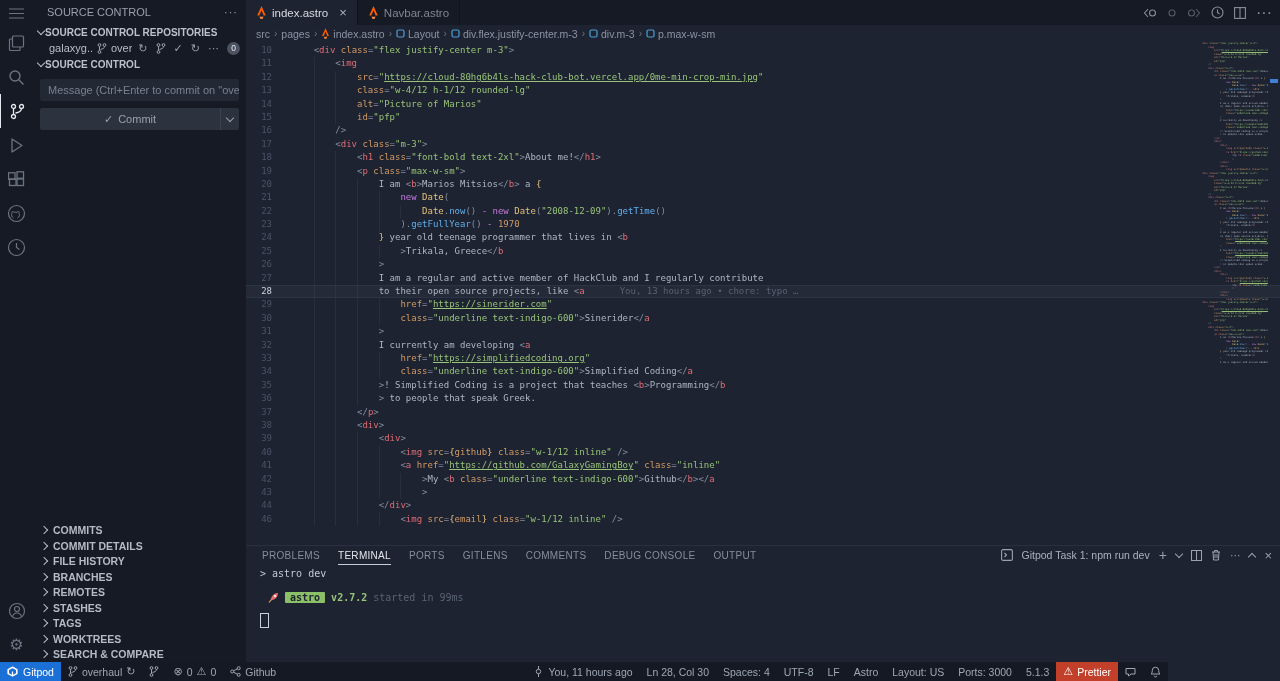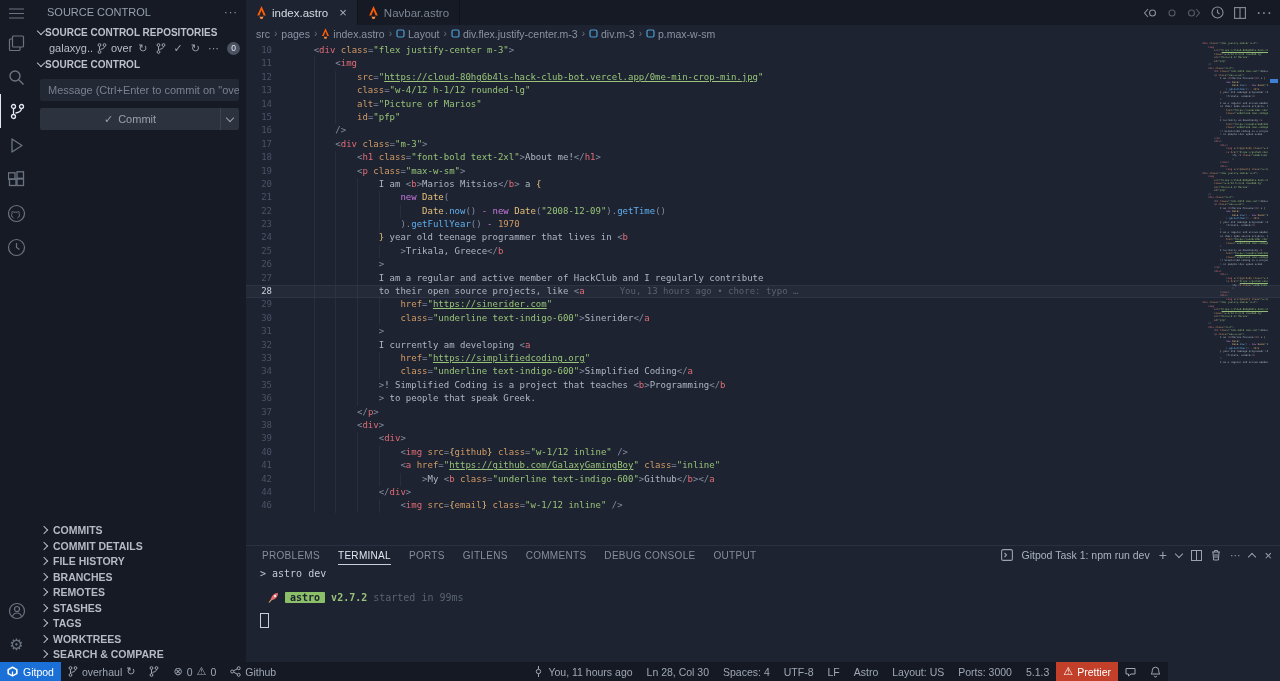--- a/index.html
+++ b/index.html
@@ -363,20 +363,21 @@
           <div class="cl"><span class="ln">33</span><i class="gd" style="left: 67.68px;"></i><i class="gd" style="left: 89.36px;"></i><i class="gd" style="left: 111.04px;"></i><i class="gd" style="left: 132.72px;"></i><span>                    <span class="tk-a">href</span><span class="tk-p">=</span><span class="tk-s">"</span><span class="tk-sl">https://simplifiedcoding.org</span><span class="tk-s">"</span></span></div>
           <div class="cl"><span class="ln">34</span><i class="gd" style="left: 67.68px;"></i><i class="gd" style="left: 89.36px;"></i><i class="gd" style="left: 111.04px;"></i><i class="gd" style="left: 132.72px;"></i><span>                    <span class="tk-a">class</span><span class="tk-p">=</span><span class="tk-s">"underline text-indigo-600"</span><span class="tk-p">&gt;</span><span class="tk-x">Simplified Coding</span><span class="tk-p">&lt;/</span><span class="tk-t">a</span></span></div>
           <div class="cl"><span class="ln">35</span><i class="gd" style="left: 67.68px;"></i><i class="gd" style="left: 89.36px;"></i><i class="gd" style="left: 111.04px;"></i><span>                <span class="tk-p">&gt;</span><span class="tk-x">! Simplified Coding is a project that teaches </span><span class="tk-p">&lt;</span><span class="tk-t">b</span><span class="tk-p">&gt;</span><span class="tk-x">Programming</span><span class="tk-p">&lt;/</span><span class="tk-t">b</span></span></div>
           <div class="cl"><span class="ln">36</span><i class="gd" style="left: 67.68px;"></i><i class="gd" style="left: 89.36px;"></i><i class="gd" style="left: 111.04px;"></i><span>                <span class="tk-p">&gt;</span><span class="tk-x"> to people that speak Greek.</span></span></div>
           <div class="cl"><span class="ln">37</span><i class="gd" style="left: 67.68px;"></i><i class="gd" style="left: 89.36px;"></i><span>            <span class="tk-p">&lt;/</span><span class="tk-t">p</span><span class="tk-p">&gt;</span></span></div>
           <div class="cl"><span class="ln">38</span><i class="gd" style="left: 67.68px;"></i><i class="gd" style="left: 89.36px;"></i><span>            <span class="tk-p">&lt;</span><span class="tk-t">div</span><span class="tk-p">&gt;</span></span></div>
           <div class="cl"><span class="ln">39</span><i class="gd" style="left: 67.68px;"></i><i class="gd" style="left: 89.36px;"></i><i class="gd" style="left: 111.04px;"></i><span>                <span class="tk-p">&lt;</span><span class="tk-t">div</span><span class="tk-p">&gt;</span></span></div>
           <div class="cl"><span class="ln">40</span><i class="gd" style="left: 67.68px;"></i><i class="gd" style="left: 89.36px;"></i><i class="gd" style="left: 111.04px;"></i><i class="gd" style="left: 132.72px;"></i><span>                    <span class="tk-p">&lt;</span><span class="tk-t">img</span><span class="tk-x"> </span><span class="tk-a">src</span><span class="tk-p">=</span><span class="tk-br">{</span><span class="tk-e">github</span><span class="tk-br">}</span><span class="tk-x"> </span><span class="tk-a">class</span><span class="tk-p">=</span><span class="tk-s">"w-1/12 inline"</span><span class="tk-x"> </span><span class="tk-p">/&gt;</span></span></div>
           <div class="cl"><span class="ln">41</span><i class="gd" style="left: 67.68px;"></i><i class="gd" style="left: 89.36px;"></i><i class="gd" style="left: 111.04px;"></i><i class="gd" style="left: 132.72px;"></i><span>                    <span class="tk-p">&lt;</span><span class="tk-t">a</span><span class="tk-x"> </span><span class="tk-a">href</span><span class="tk-p">=</span><span class="tk-s">"</span><span class="tk-sl">https://github.com/GalaxyGamingBoy</span><span class="tk-s">"</span><span class="tk-x"> </span><span class="tk-a">class</span><span class="tk-p">=</span><span class="tk-s">"inline"</span></span></div>
           <div class="cl"><span class="ln">42</span><i class="gd" style="left: 67.68px;"></i><i class="gd" style="left: 89.36px;"></i><i class="gd" style="left: 111.04px;"></i><i class="gd" style="left: 132.72px;"></i><i class="gd" style="left: 154.4px;"></i><span>                        <span class="tk-p">&gt;</span><span class="tk-x">My </span><span class="tk-p">&lt;</span><span class="tk-t">b</span><span class="tk-x"> </span><span class="tk-a">class</span><span class="tk-p">=</span><span class="tk-s">"underline text-indigo-600"</span><span class="tk-p">&gt;</span><span class="tk-x">Github</span><span class="tk-p">&lt;/</span><span class="tk-t">b</span><span class="tk-p">&gt;&lt;/</span><span class="tk-t">a</span></span></div>
+          <div class="cl"><span class="ln">43</span><i class="gd" style="left: 67.68px;"></i><i class="gd" style="left: 89.36px;"></i><i class="gd" style="left: 111.04px;"></i><i class="gd" style="left: 132.72px;"></i><i class="gd" style="left: 154.4px;"></i><span>                        <span class="tk-p">&gt;</span></span></div>
           <div class="cl"><span class="ln">44</span><i class="gd" style="left: 67.68px;"></i><i class="gd" style="left: 89.36px;"></i><i class="gd" style="left: 111.04px;"></i><span>                <span class="tk-p">&lt;/</span><span class="tk-t">div</span><span class="tk-p">&gt;</span></span></div>
           <div class="cl"><span class="ln">46</span><i class="gd" style="left: 67.68px;"></i><i class="gd" style="left: 89.36px;"></i><i class="gd" style="left: 111.04px;"></i><i class="gd" style="left: 132.72px;"></i><span>                    <span class="tk-p">&lt;</span><span class="tk-t">img</span><span class="tk-x"> </span><span class="tk-a">src</span><span class="tk-p">=</span><span class="tk-br">{</span><span class="tk-e">email</span><span class="tk-br">}</span><span class="tk-x"> </span><span class="tk-a">class</span><span class="tk-p">=</span><span class="tk-s">"w-1/12 inline"</span><span class="tk-x"> </span><span class="tk-p">/&gt;</span></span></div>
         </div>
       <div class="minimap" id="minimap">
           <div class="mml">    <span class="tk-p">&lt;</span><span class="tk-t">div</span><span class="tk-x"> </span><span class="tk-a">class</span><span class="tk-p">=</span><span class="tk-s">"flex justify-center m-3"</span><span class="tk-p">&gt;</span></div>
           <div class="mml">        <span class="tk-p">&lt;</span><span class="tk-t">img</span></div>
           <div class="mml">            <span class="tk-a">src</span><span class="tk-p">=</span><span class="tk-s">"</span><span class="tk-sl">https://cloud-80hg6b4ls-hack-club-bot.vercel.app/0me-min-crop-min.jpg</span></div>
           <div class="mml">            <span class="tk-a">class</span><span class="tk-p">=</span><span class="tk-s">"w-4/12 h-1/12 rounded-lg"</span></div>
           <div class="mml">            <span class="tk-a">alt</span><span class="tk-p">=</span><span class="tk-s">"Picture of Marios"</span></div>
           <div class="mml">            <span class="tk-a">id</span><span class="tk-p">=</span><span class="tk-s">"pfp"</span></div>

